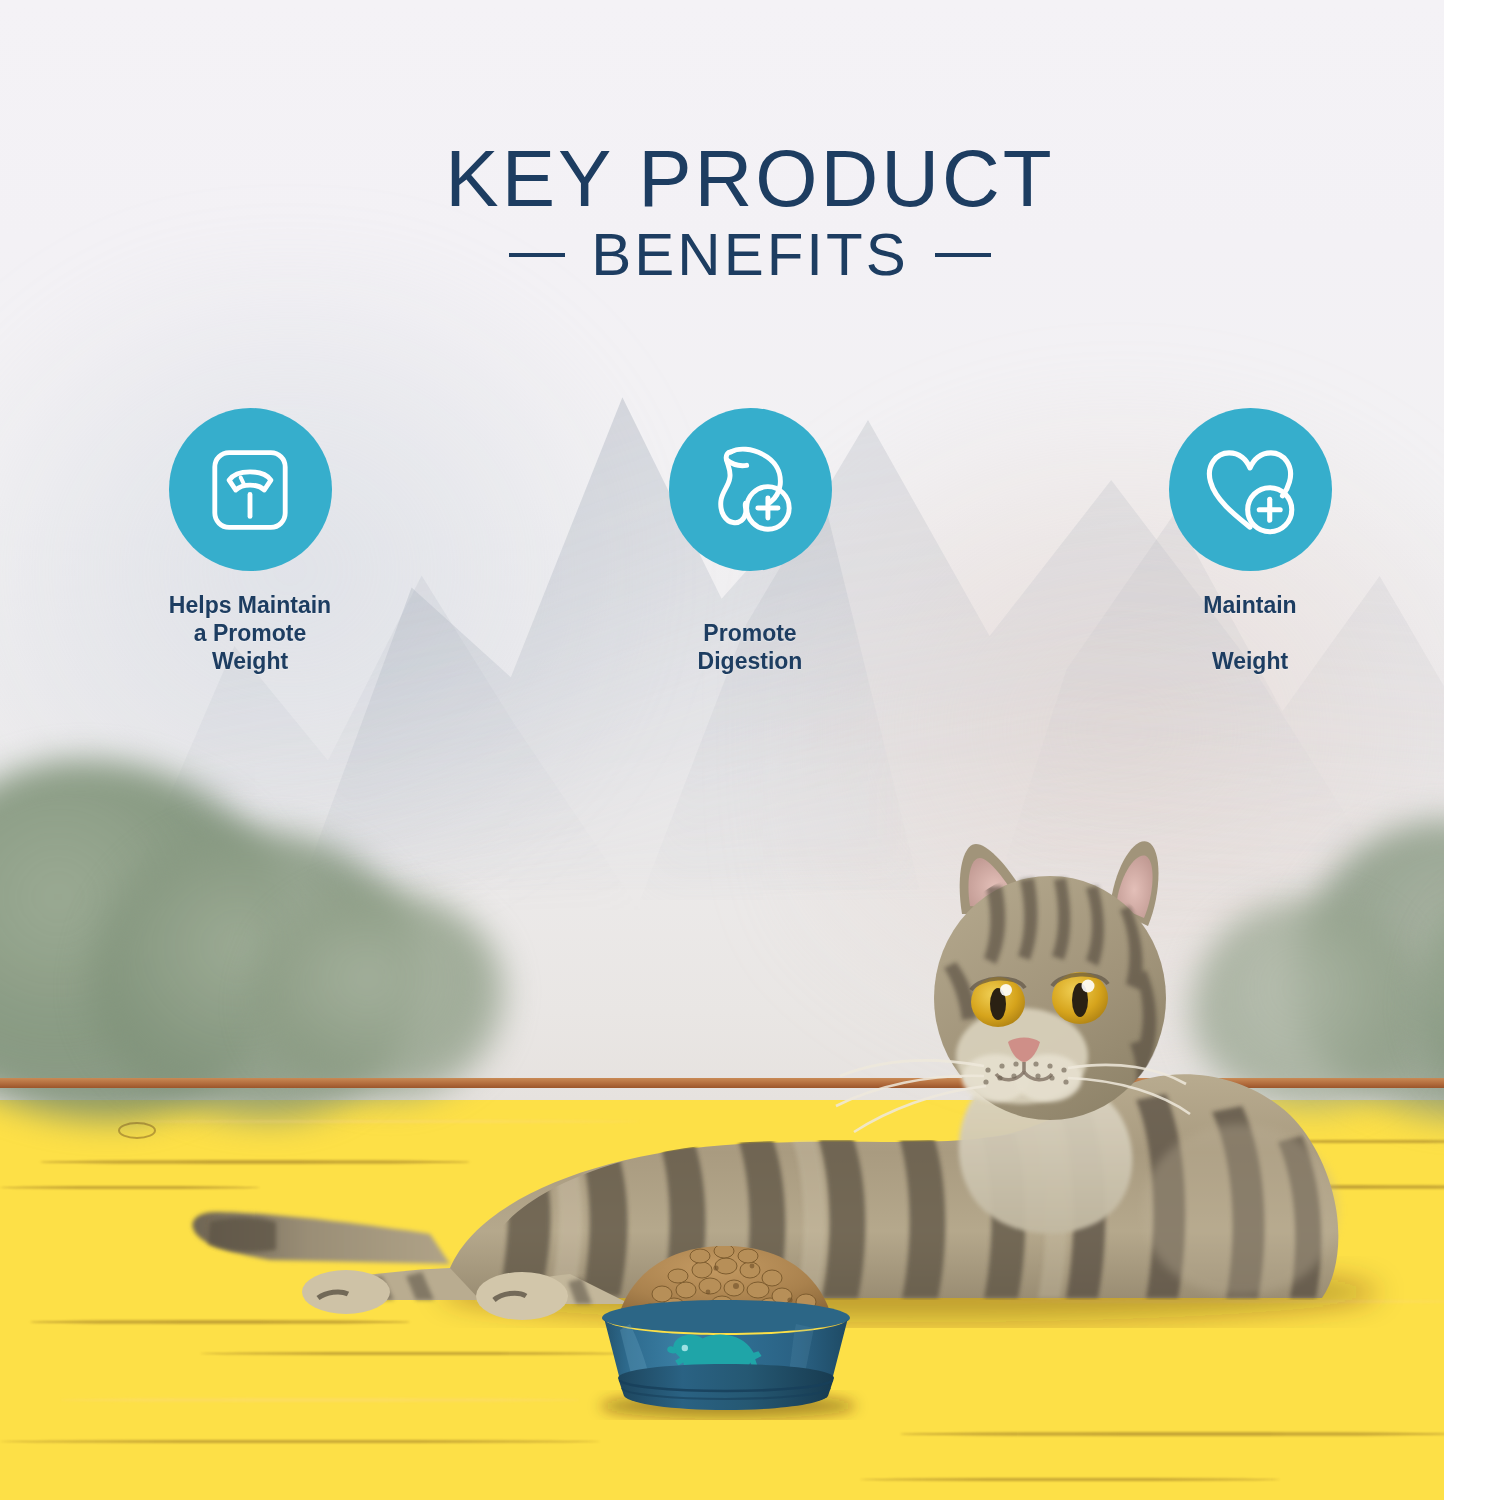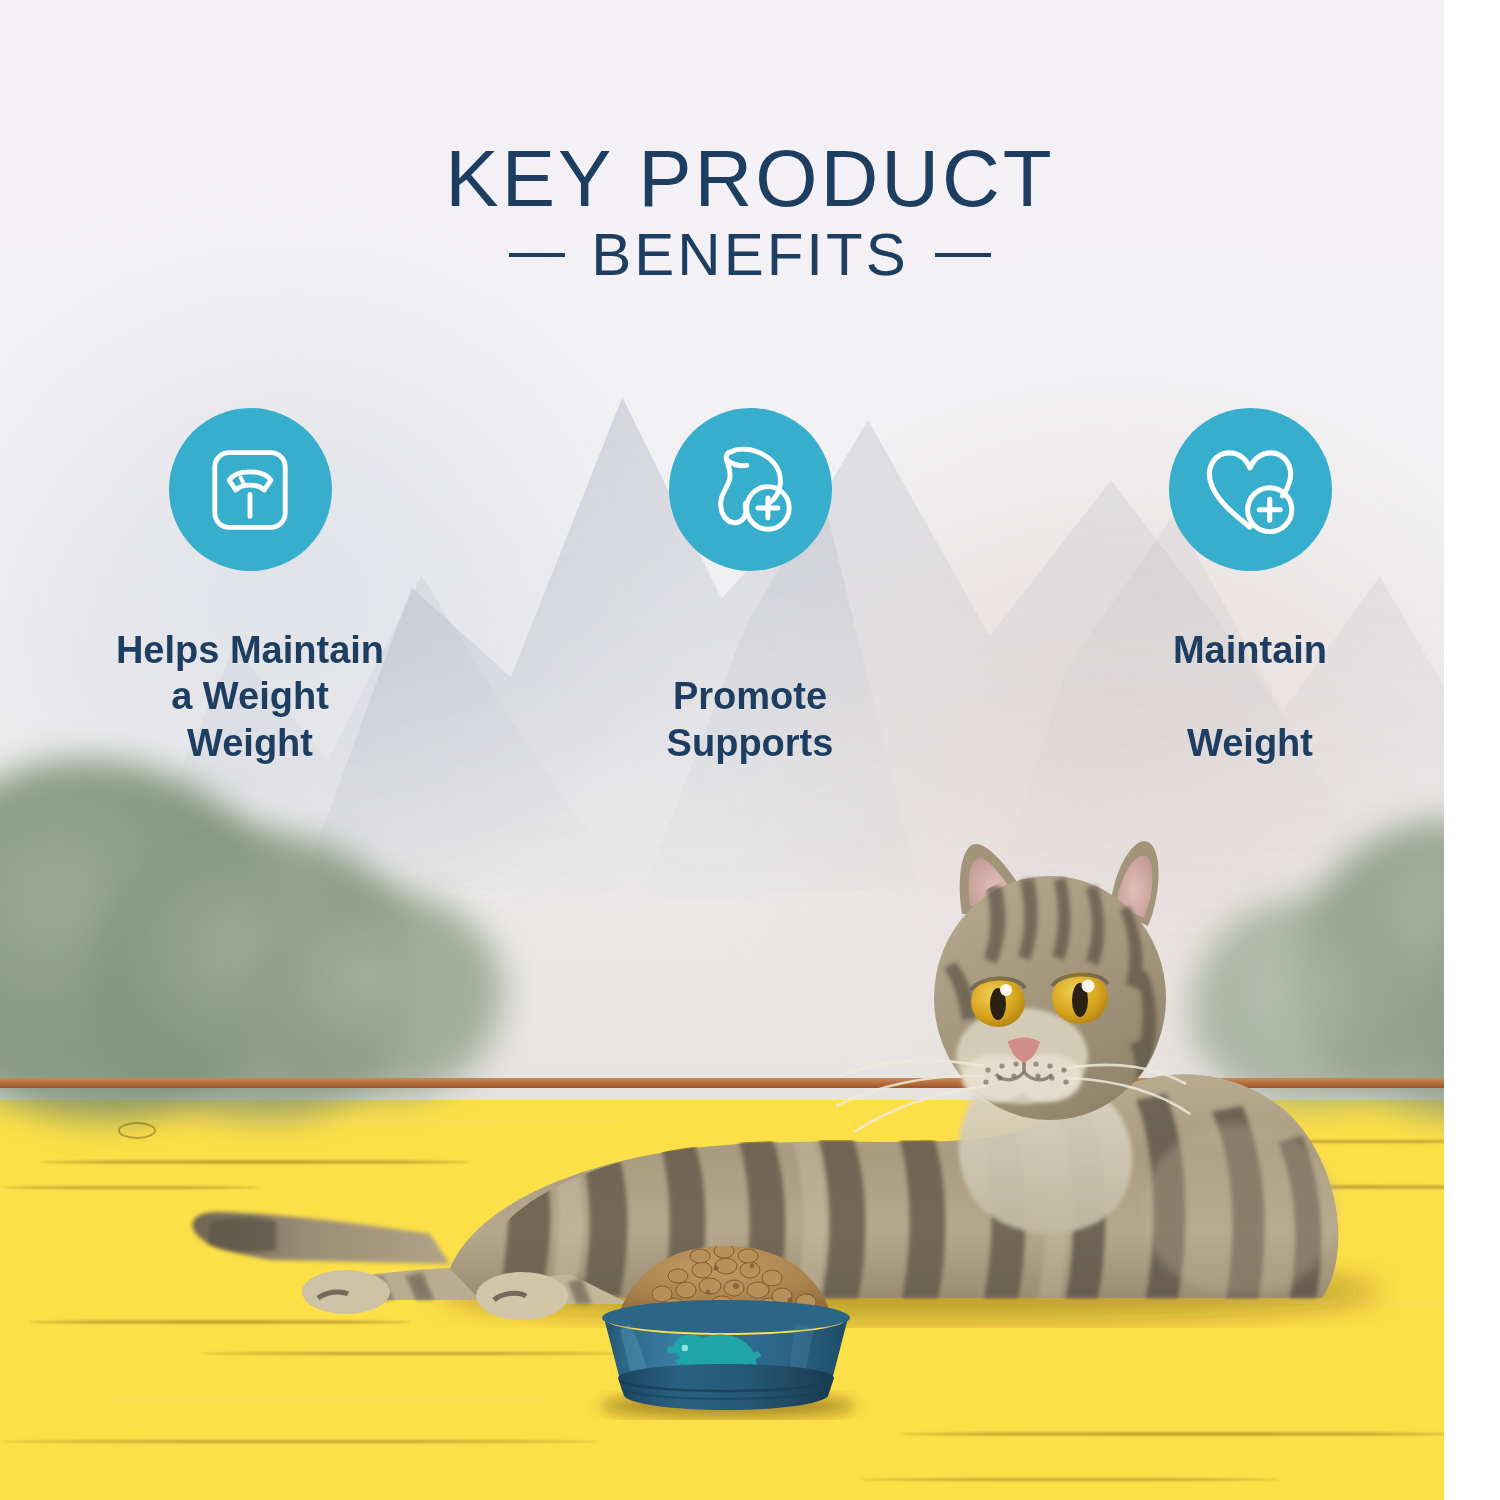--- a/index.html
+++ b/index.html
@@ -88,22 +88,22 @@
     position:absolute;left:0;top:408px;width:1500px;
     display:flex;z-index:6;
   }
   .benefit{flex:1;display:flex;flex-direction:column;align-items:center;}
   .icon-circle{
     width:163px;height:163px;border-radius:50%;
     background:#36aecc;
     display:flex;align-items:center;justify-content:center;
   }
   .benefit-label{
-    margin-top:56px;
-    font-size:38px;font-weight:bold;color:#1d3d61;
+    margin-top:20px;
+    font-size:23px;font-weight:bold;color:#1d3d61;
     line-height:1.22;text-align:center;
     max-width:420px;
     text-shadow:0 1px 0 rgba(255,255,255,.35);
   }
 
   
   .table-top{
     position:absolute;left:0;top:1078px;width:1500px;height:422px;z-index:4;
     background:
       repeating-linear-gradient(90deg,rgba(90,44,16,.10) 0px,rgba(90,44,16,0) 3px,rgba(255,225,190,.07) 7px,rgba(90,44,16,0) 12px),
@@ -157,21 +157,21 @@
       <div class="icon-circle">
         <svg width="110" height="110" viewBox="0 0 100 100" fill="none" stroke="#ffffff" stroke-width="4.4" stroke-linecap="round" stroke-linejoin="round">
           <rect x="18" y="16" width="64" height="68" rx="13" ry="13"></rect>
           <path d="M31 41 C38 31, 62 31, 69 41 L63 50 C57 44, 43 44, 37 50 Z"></path>
           <path d="M44.5 44.8 L41.5 38.6" stroke-width="3.6"></path>
           <line x1="50" y1="54" x2="50" y2="74"></line>
         </svg>
       </div>
       <div class="benefit-label">
         <span>Helps Maintain</span><br>
-        <span>a Weight</span><br>
+        <span>a Promote</span><br>
         <span>Weight</span>
       </div>
     </div>
 
     <div class="benefit">
       <div class="icon-circle">
         <svg width="112" height="112" viewBox="0 0 100 100" fill="none" stroke="#ffffff" stroke-width="4.4" stroke-linecap="round" stroke-linejoin="round">
           <path d="M33 16 C30 16, 28 19, 29 23 C31 30, 33 33, 32 39
                    C31 47, 25 51, 24 60 C23 70, 28 78, 35 79
                    C41 80, 45 76, 46 71 C47 67, 45 64, 46 62"></path>
@@ -179,21 +179,21 @@
                    C76 53, 72 58, 68 61"></path>
           <path d="M29 23 C34 27, 41 29, 47 28"></path>
           <circle cx="66" cy="66" r="19"></circle>
           <line x1="66" y1="57" x2="66" y2="75"></line>
           <line x1="57" y1="66" x2="75" y2="66"></line>
         </svg>
       </div>
       <div class="benefit-label">
         <br>
         <span>Promote</span><br>
-        <span>Supports</span>
+        <span>Digestion</span>
       </div>
     </div>
 
     <div class="benefit">
       <div class="icon-circle">
         <svg width="116" height="116" viewBox="0 0 100 100" fill="none" stroke="#ffffff" stroke-width="4.4" stroke-linecap="round" stroke-linejoin="round">
           <path d="M50 82 C36 71, 20 58, 16 43 C12 29, 21 18, 32 18
                    C41 18, 47 24, 50 31 C53 24, 59 18, 68 18
                    C79 18, 88 29, 84 43 C83 47, 81 51, 78 55"></path>
           <circle cx="67" cy="67" r="19"></circle>

